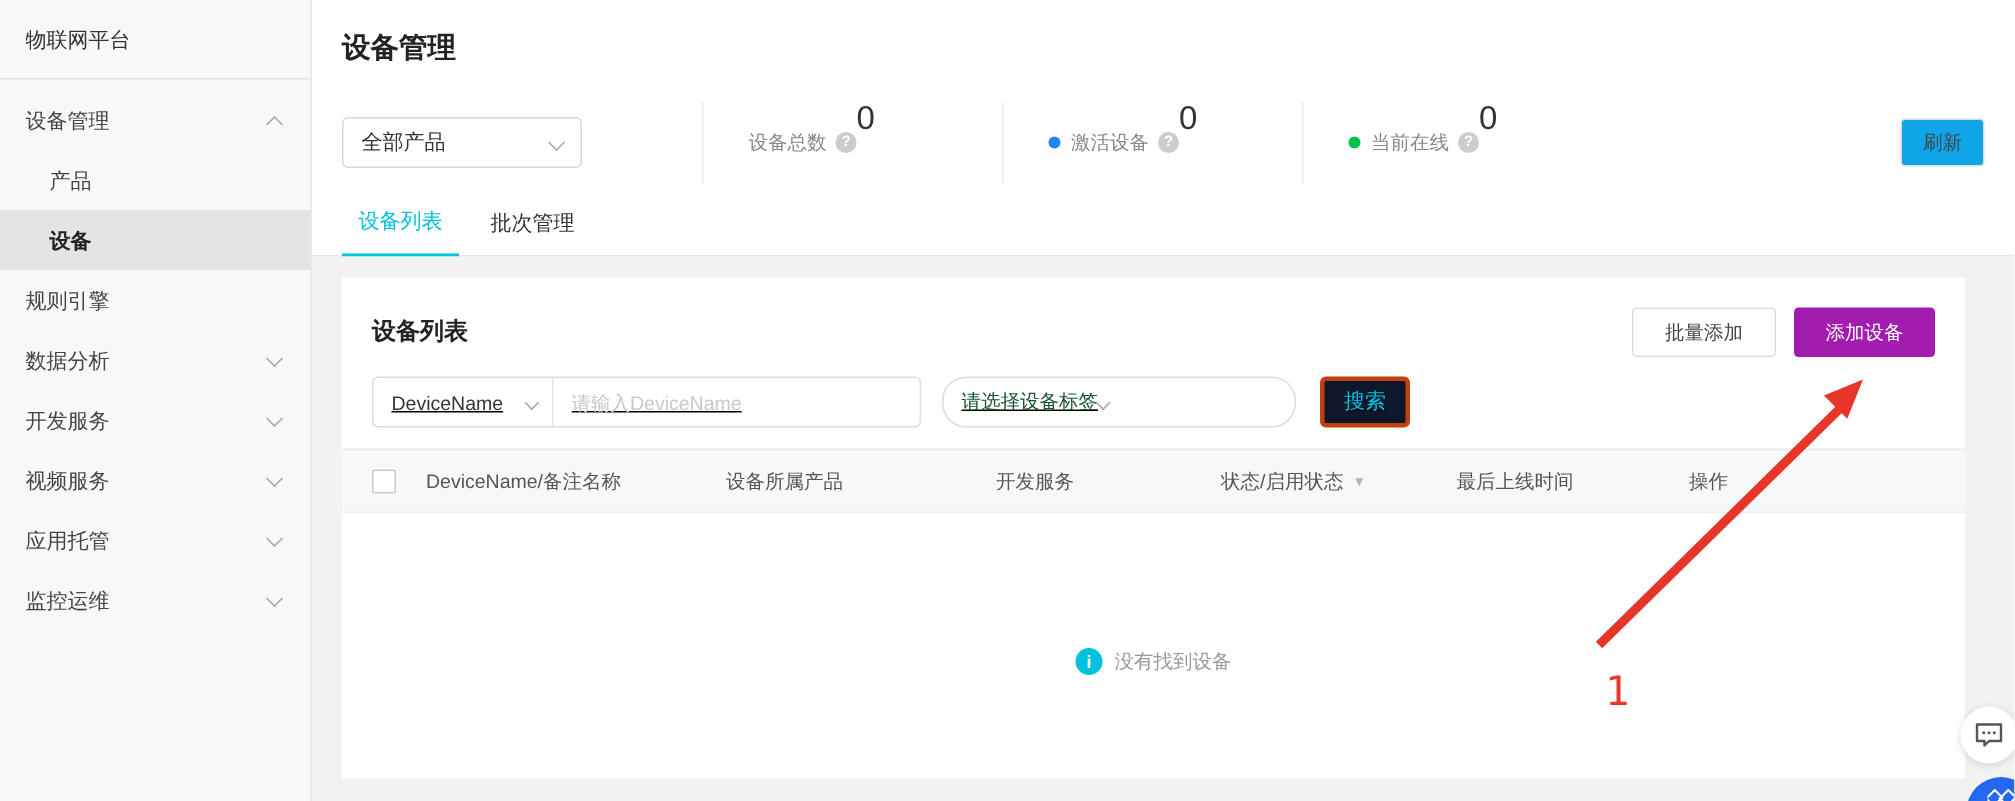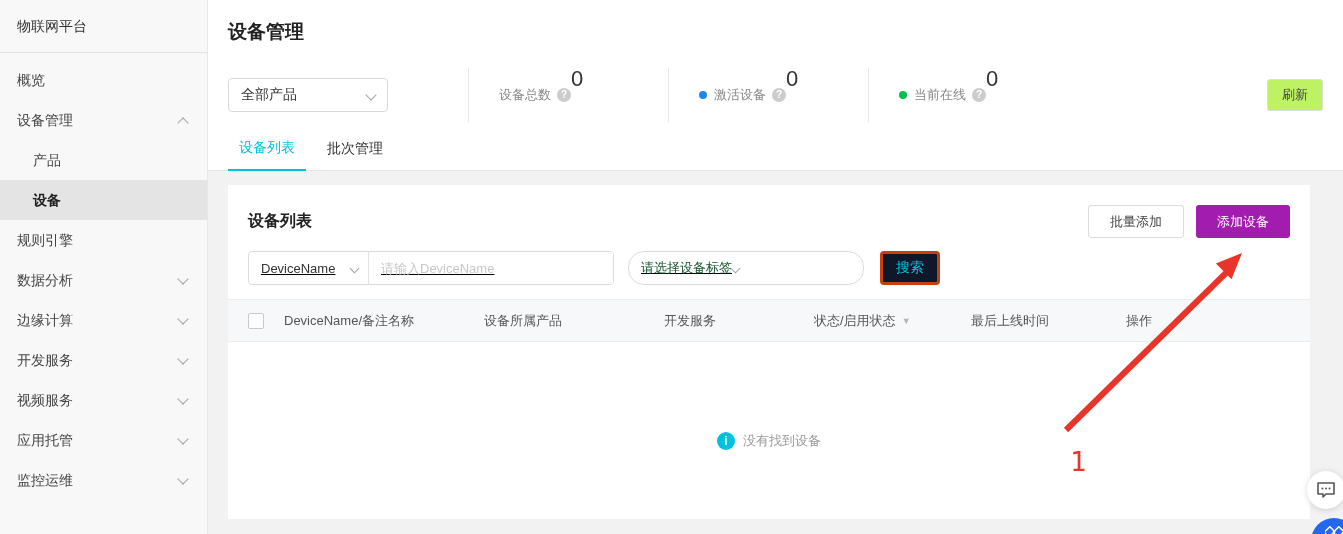--- a/index.html
+++ b/index.html
@@ -23,21 +23,21 @@
   .page-title { height:60px; padding:19px 20px 0; font-size:19px; font-weight:bold; color:#222; }
   .stats { display:flex; align-items:center; height:70px; padding:0 20px; }
   .select-box { width:160px; height:34px; border:1px solid #d9d9d9; border-radius:4px; background:#fff; display:flex; align-items:center; justify-content:space-between; padding:0 12px; font-size:14px; color:#333; cursor:pointer; }
   .select-box .chev { position:static; }
   .stat-spacer { width:80px; }
   .stat { width:200px; height:54px; border-left:1px solid #e8e8e8; padding-left:30px; display:flex; flex-direction:row; justify-content:flex-start; }
   .stat-label { display:flex; align-items:center; font-size:13px; color:#888; }
   .dot { width:8px; height:8px; border-radius:50%; margin-right:7px; }
   .help { width:14px; height:14px; border-radius:50%; background:#ccc; color:#fff; font-size:10px; font-weight:bold; text-align:center; line-height:14px; margin-left:6px; cursor:pointer; }
   .stat-value { font-size:22px; color:#333; line-height:22px; }
-  .btn-refresh { margin-left:auto; height:32px; padding:0 14px; background:#bef264; border:1px solid #dcdcdc; border-radius:3px; font-size:13px; color:#444; cursor:pointer; }
+  .btn-refresh { margin-left:auto; height:32px; padding:0 14px; background:#0ea5e9; border:1px solid #dcdcdc; border-radius:3px; font-size:13px; color:#444; cursor:pointer; }
   .tabs { display:flex; align-items:flex-end; height:41px; padding:0 20px; border-bottom:1px solid #e5e5e5; }
   .tab { padding:0 11px 12px; font-size:14px; color:#333; cursor:pointer; margin-right:10px; }
   .tab.active { color:#00c1de; border-bottom:2px solid #00c1de; margin-bottom:-1px; }
 
   
   .content { flex:1; background:#f2f2f2; }
   .card { margin:14px 33px 0 20px; background:#fff; height:334px; }
   .card-head { display:flex; align-items:center; padding:20px 20px 13px; }
   .card-title { font-size:16px; font-weight:bold; color:#222; }
   .head-btns { margin-left:auto; display:flex; }
@@ -67,27 +67,25 @@
   .fab-blue svg { display:block; }
 </style>
 </head>
 <body>
 
 <div class="page">
 
   <aside class="sidebar">
     <div class="sidebar-title">物联网平台</div>
     <nav class="nav">
-      <div class="nav-item"><span>概览</span></div>
       <div class="nav-item"><span>设备管理</span><i class="chev up"></i></div>
       <div class="nav-item indent"><span>产品</span></div>
       <div class="nav-item indent selected"><span>设备</span></div>
       <div class="nav-item"><span>规则引擎</span></div>
       <div class="nav-item"><span>数据分析</span><i class="chev down"></i></div>
-      <div class="nav-item"><span>边缘计算</span><i class="chev down"></i></div>
       <div class="nav-item"><span>开发服务</span><i class="chev down"></i></div>
       <div class="nav-item"><span>视频服务</span><i class="chev down"></i></div>
       <div class="nav-item"><span>应用托管</span><i class="chev down"></i></div>
       <div class="nav-item"><span>监控运维</span><i class="chev down"></i></div>
     </nav>
   </aside>
 
   <div class="main">
     <div class="top">
       <div class="page-title">设备管理</div>

